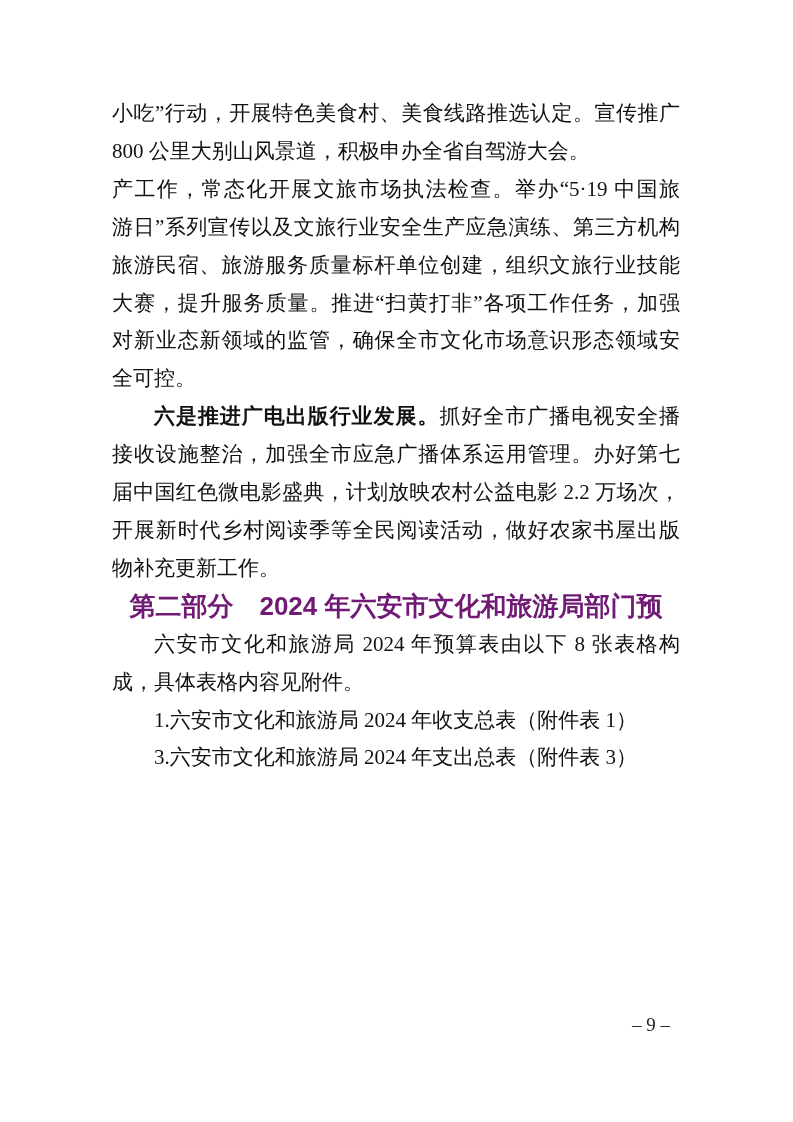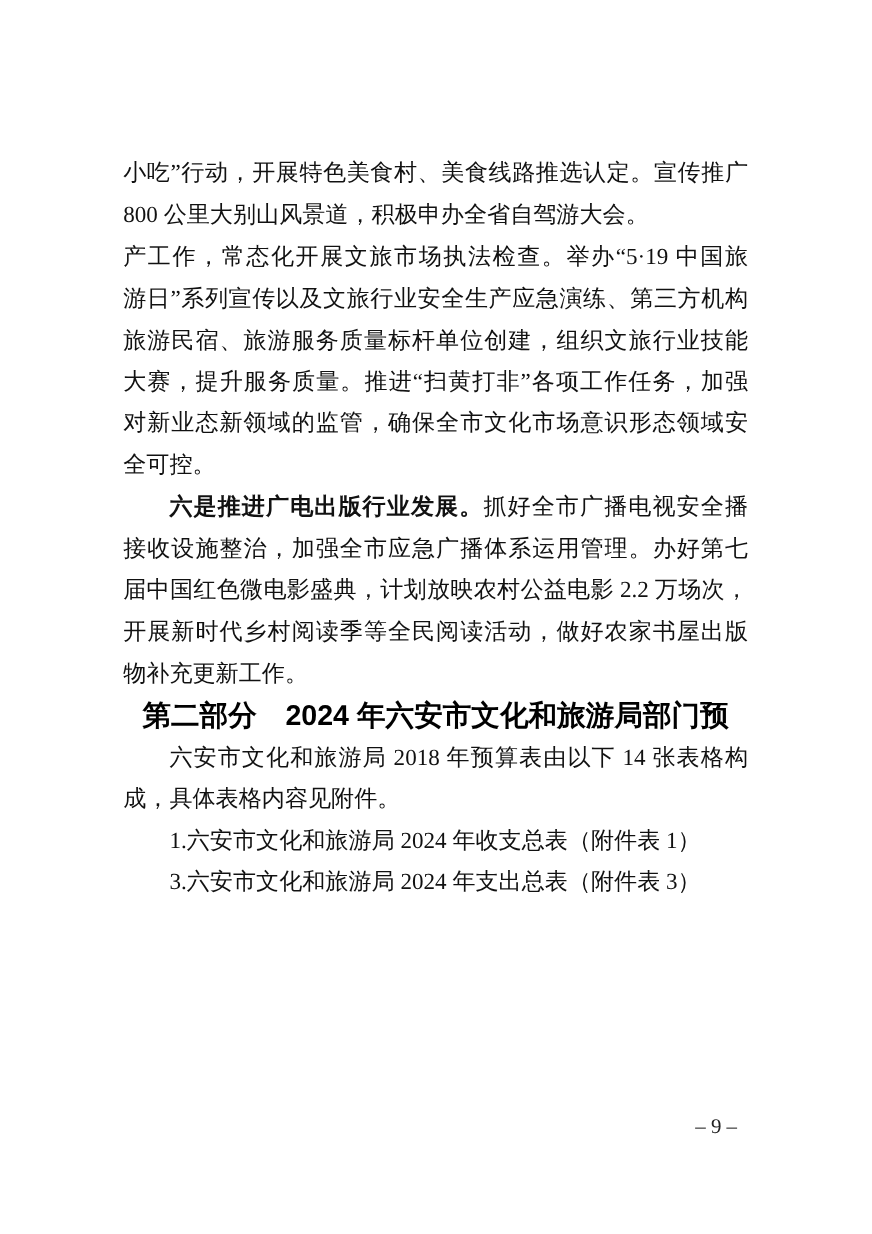--- a/index.html
+++ b/index.html
@@ -13,21 +13,20 @@
     overflow: hidden;
     font-family: "Liberation Serif", "DejaVu Serif", serif;
     color: #111111;
   }
   .content {
     position: absolute;
     left: 112px;
     top: 95px;
     width: 568px;
     font-size: 21px;
-    margin-top: 44px;
   }
   .ln {
     line-height: 37.9px;
     white-space: pre-wrap;
   }
   .j {
     text-align: justify;
     text-align-last: justify;
     -moz-text-align-last: justify;
   }
@@ -35,21 +34,21 @@
   .ln b {
     font-weight: 700;
     font-family: "Liberation Serif", "DejaVu Serif", serif;
   }
   .heading {
     line-height: 37.9px;
     text-align: center;
     font-family: "Liberation Sans", "DejaVu Sans", sans-serif;
     font-weight: 700;
     font-size: 26px;
-    color: #000000;
+    color: #701a75;
   }
   .footer {
     position: absolute;
     top: 1014px;
     right: 0;
     width: 100%;
     text-align: right;
     padding-right: 123px;
     font-size: 19px;
     color: #222222;
@@ -75,21 +74,21 @@
     <div class="ln j ind"><b>六是推进广电出版行业发展。</b><span>抓好全市广播电视安全播</span></div>
     <div class="ln j"><span>接收设施整治，加强全市应急广播体系运用管理。办好第七</span></div>
     <div class="ln j"><span>届中国红色微电影盛典，计划放映农村公益电影 2.2 万场次，</span></div>
     <div class="ln j"><span>开展新时代乡村阅读季等全民阅读活动，做好农家书屋出版</span></div>
     <div class="ln"><span>物补充更新工作。</span></div>
 
     <div class="heading">
       <div class="heading-line">第二部分　2024 年六安市文化和旅游局部门预</div>
     </div>
 
-    <div class="ln j ind"><span>六安市文化和旅游局 2018 年预算表由以下 14 张表格构</span></div>
+    <div class="ln j ind"><span>六安市文化和旅游局 2024 年预算表由以下 8 张表格构</span></div>
     <div class="ln"><span>成，具体表格内容见附件。</span></div>
 
     <div class="ln ind"><span>1.六安市文化和旅游局 2024 年收支总表（附件表 1）</span></div>
     <div class="ln ind"><span>3.六安市文化和旅游局 2024 年支出总表（附件表 3）</span></div>
 
   </div>
 
   <div class="footer">
     <span>– 9 –</span>
   </div>

